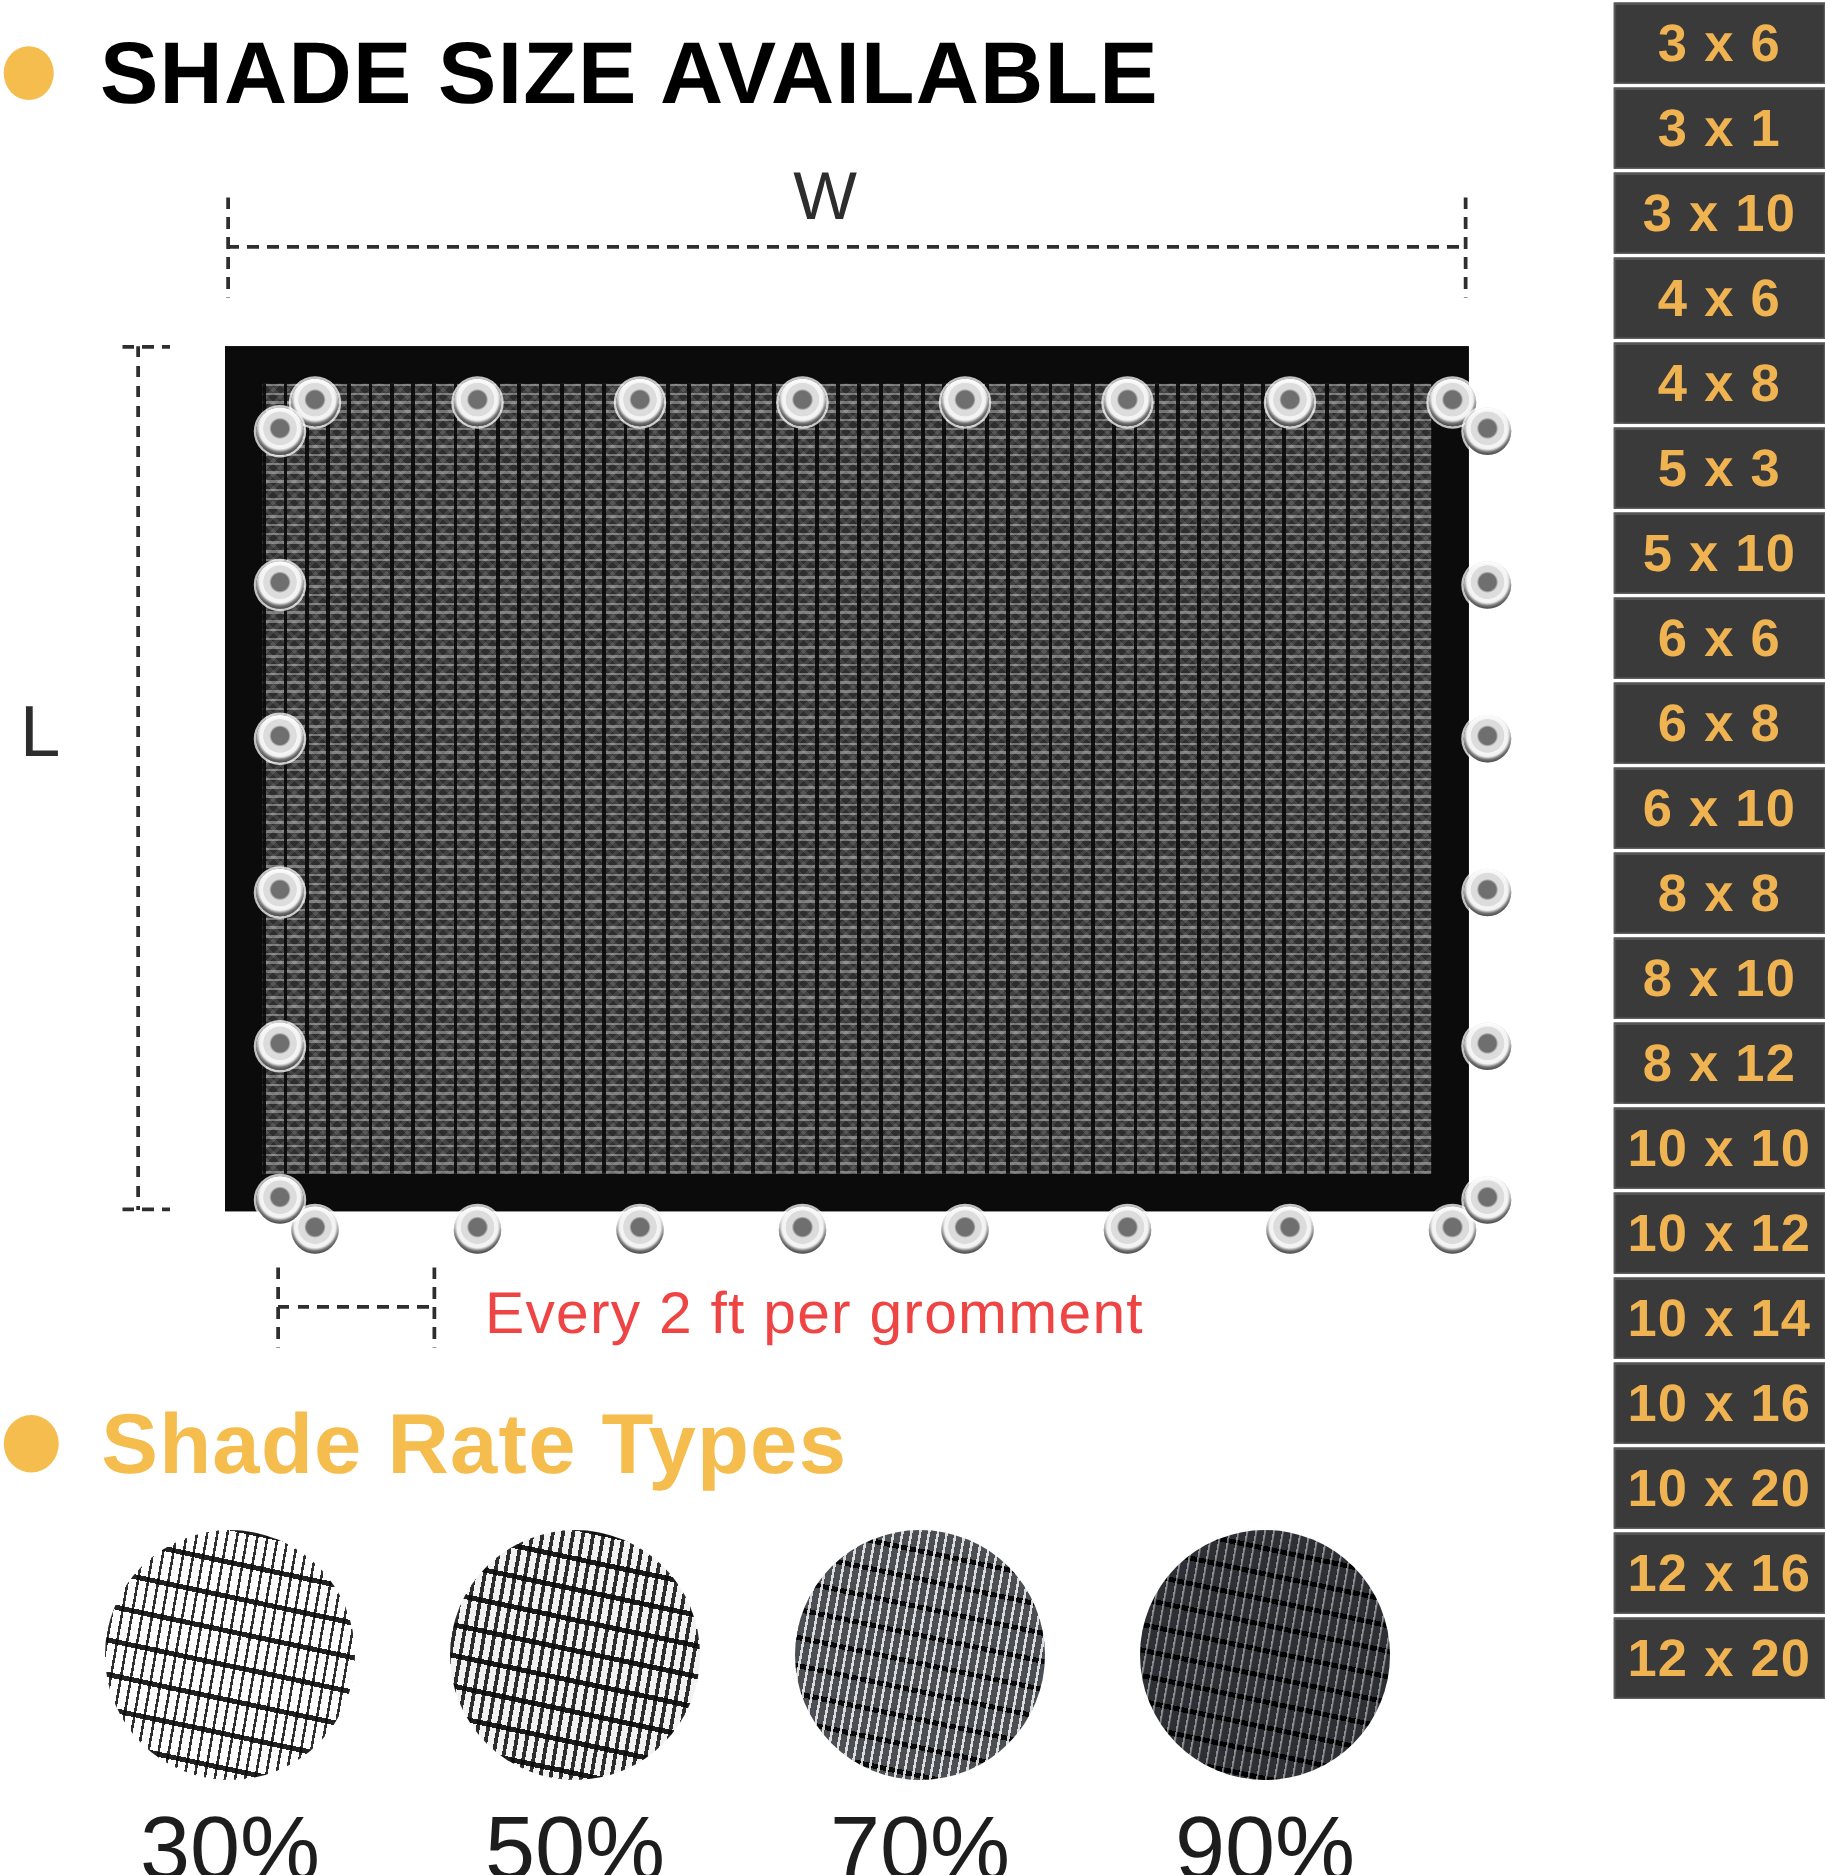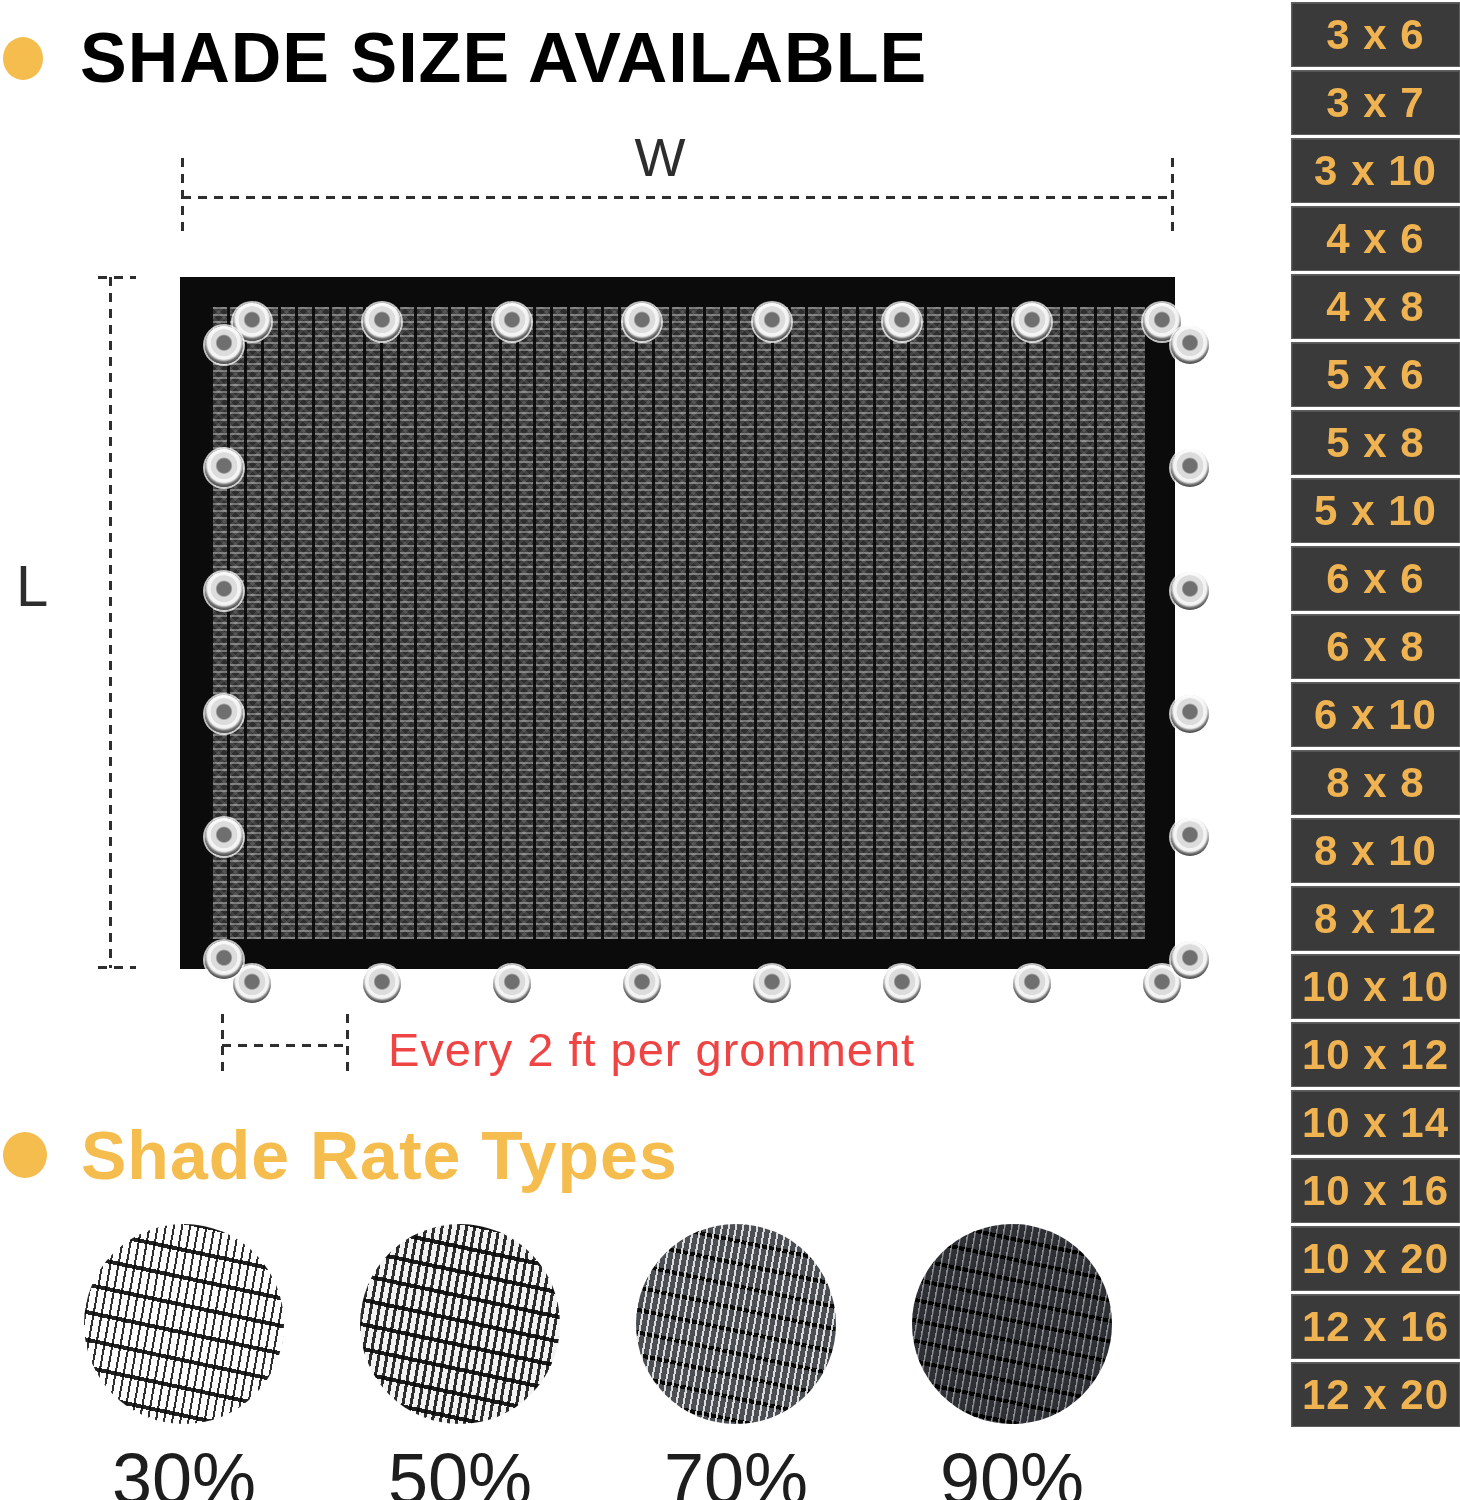--- a/index.html
+++ b/index.html
@@ -156,36 +156,33 @@
         <div class="swatch shade-90"></div>
         <figcaption>90%</figcaption>
       </figure>
     </div>
 
   <aside class="sizes">
       <div class="size-cell">
         <span>3 x 6</span>
       </div>
       <div class="size-cell">
-        <span>3 x 7</span>
+        <span>3 x 1</span>
       </div>
       <div class="size-cell">
         <span>3 x 10</span>
       </div>
       <div class="size-cell">
         <span>4 x 6</span>
       </div>
       <div class="size-cell">
         <span>4 x 8</span>
       </div>
       <div class="size-cell">
-        <span>5 x 6</span>
-      </div>
-      <div class="size-cell">
-        <span>5 x 8</span>
+        <span>5 x 3</span>
       </div>
       <div class="size-cell">
         <span>5 x 10</span>
       </div>
       <div class="size-cell">
         <span>6 x 6</span>
       </div>
       <div class="size-cell">
         <span>6 x 8</span>
       </div>

